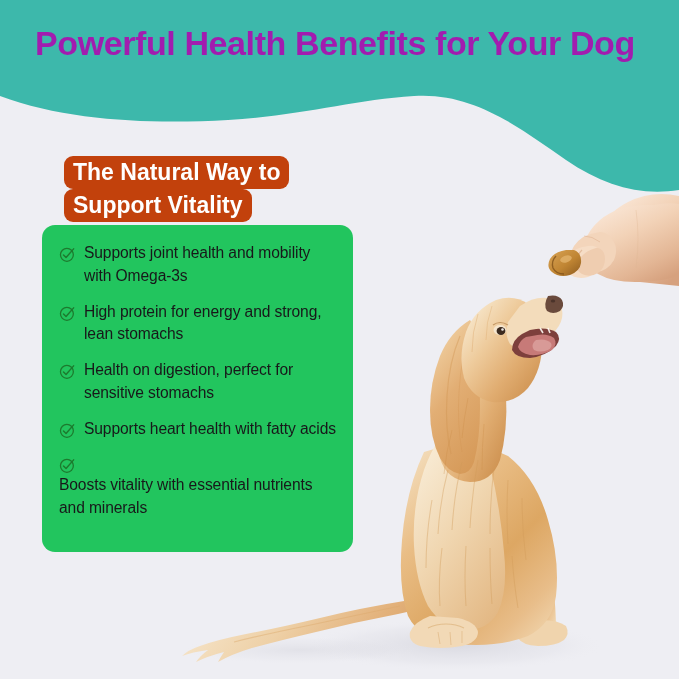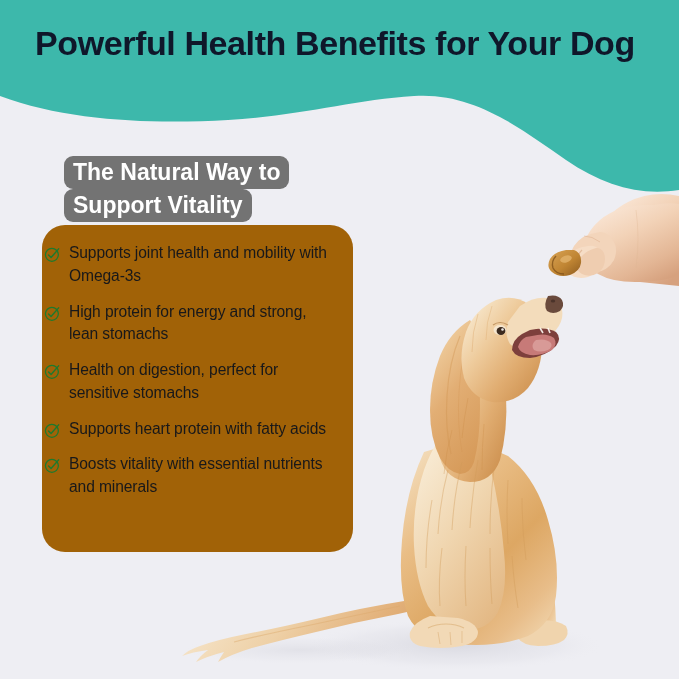--- a/index.html
+++ b/index.html
@@ -15,21 +15,21 @@
   #header-wave {
     position:absolute; top:0; left:0;
     width:679px; height:230px;
     z-index:2;
   }
   #page-title {
     position:absolute;
     left:35px; top:24px;
     width:620px;
     z-index:3;
-    color:#0f172a;
+    color:#a21caf;
     font-size:34px;
     font-weight:bold;
     letter-spacing:-0.4px;
     line-height:1.15;
     white-space:nowrap;
   }
 
   
   #photo-layer {
     position:absolute; inset:0;
@@ -41,45 +41,45 @@
     position:absolute;
     left:64px; top:156px;
     width:290px;
     z-index:5;
     font-size:23px;
     font-weight:bold;
     line-height:1.42;
     color:#ffffff;
   }
   #subtitle-badge .hl {
-    background:#737373;
+    background:#c2410c;
     border-radius:9px;
     padding:3px 9px 4px 9px;
     -webkit-box-decoration-break:clone;
     box-decoration-break:clone;
   }
 
   
   #benefits-card {
     position:absolute;
     left:42px; top:225px;
     width:311px;
     height:327px;
-    background:#a16207;
-    border-radius:23px;
+    background:#22c55e;
+    border-radius:13px;
     z-index:4;
-    padding:17px 14px 0 1px;
+    padding:17px 14px 0 16px;
   }
   .benefit-row {
     display:flex;
     align-items:flex-start;
     margin-bottom:13px;
     padding-left:1px;
   }
-  .benefit-row:last-child { margin-bottom:0; }
+  .benefit-row:last-child { margin-bottom:0;flex-direction:column; }
   .check-icon {
     flex:0 0 auto;
     width:17px; height:17px;
     margin-right:8px;
     margin-top:4px;
   }
   .benefit-text {
     font-size:15.6px;
     line-height:1.46;
     color:#18181a;
@@ -305,21 +305,21 @@
       <circle cx="9.3" cy="10.4" r="7.6" fill="none" stroke="#1d7a2e" stroke-width="1.5"></circle>
       <path d="M5.3,10.6 L8.3,13.6 L17.2,3.4" fill="none" stroke="#1d7a2e" stroke-width="1.7" stroke-linecap="round" stroke-linejoin="round"></path>
     </svg>
     <div class="benefit-text">Health on digestion, perfect for sensitive stomachs</div>
   </div>
   <div class="benefit-row">
     <svg class="check-icon" viewBox="0 0 20 20">
       <circle cx="9.3" cy="10.4" r="7.6" fill="none" stroke="#1d7a2e" stroke-width="1.5"></circle>
       <path d="M5.3,10.6 L8.3,13.6 L17.2,3.4" fill="none" stroke="#1d7a2e" stroke-width="1.7" stroke-linecap="round" stroke-linejoin="round"></path>
     </svg>
-    <div class="benefit-text">Supports heart protein with fatty acids</div>
+    <div class="benefit-text">Supports heart health with fatty acids</div>
   </div>
   <div class="benefit-row">
     <svg class="check-icon" viewBox="0 0 20 20">
       <circle cx="9.3" cy="10.4" r="7.6" fill="none" stroke="#1d7a2e" stroke-width="1.5"></circle>
       <path d="M5.3,10.6 L8.3,13.6 L17.2,3.4" fill="none" stroke="#1d7a2e" stroke-width="1.7" stroke-linecap="round" stroke-linejoin="round"></path>
     </svg>
     <div class="benefit-text">Boosts vitality with essential nutrients and minerals</div>
   </div>
 </div>
 

